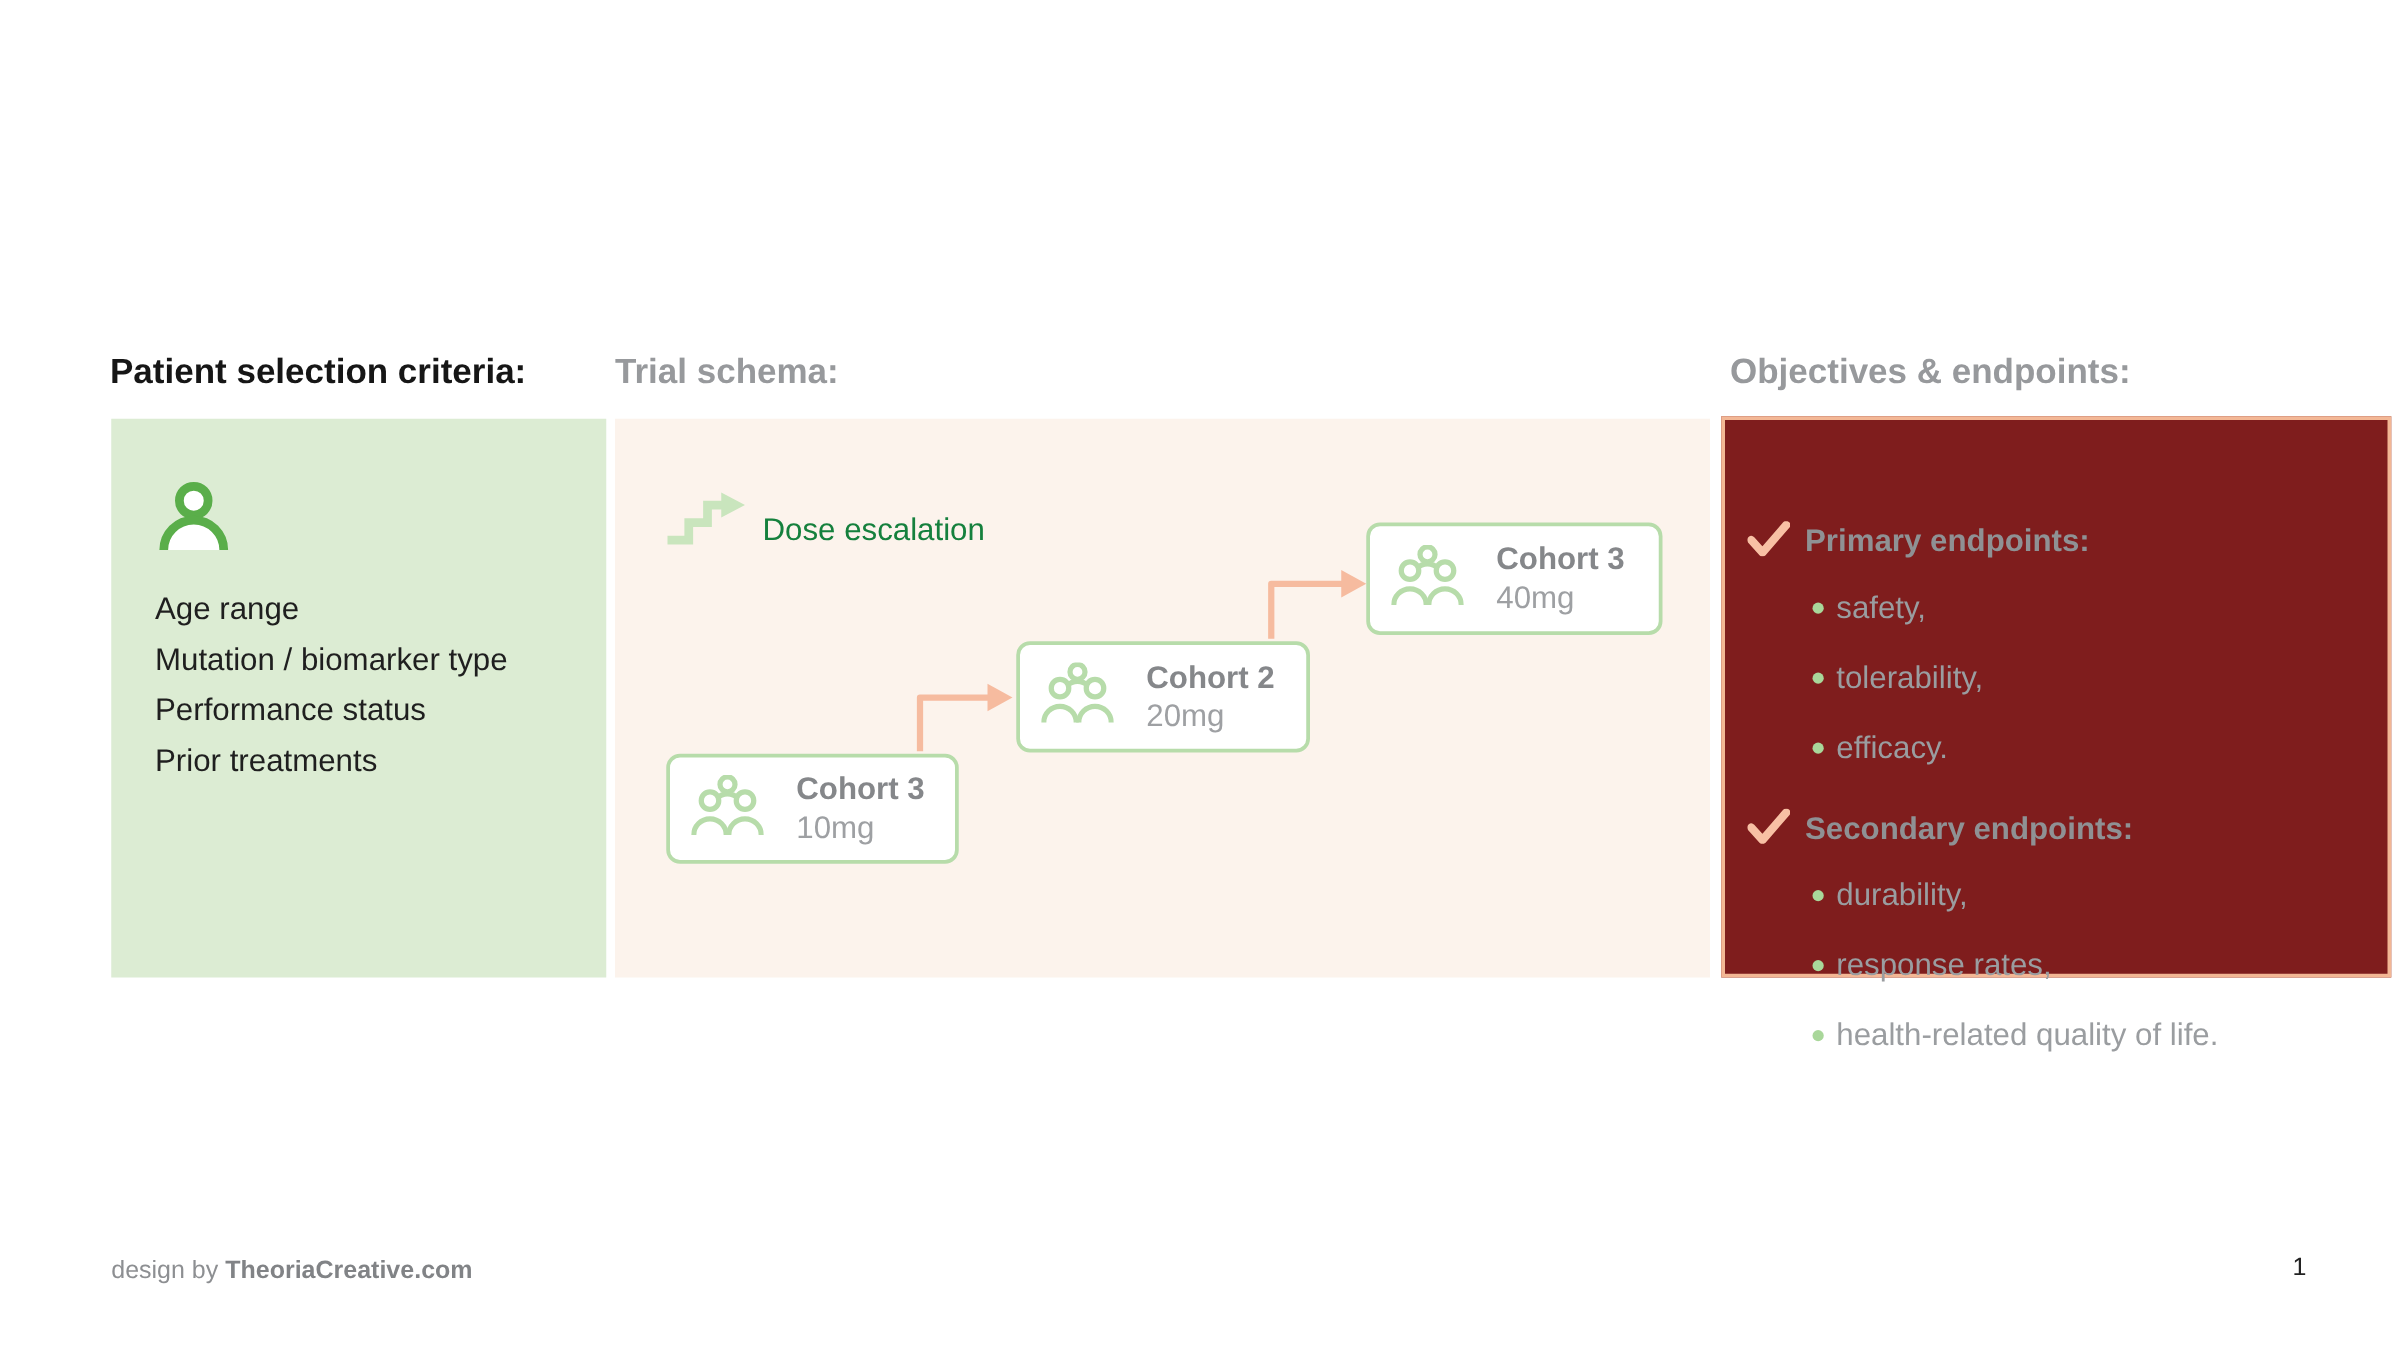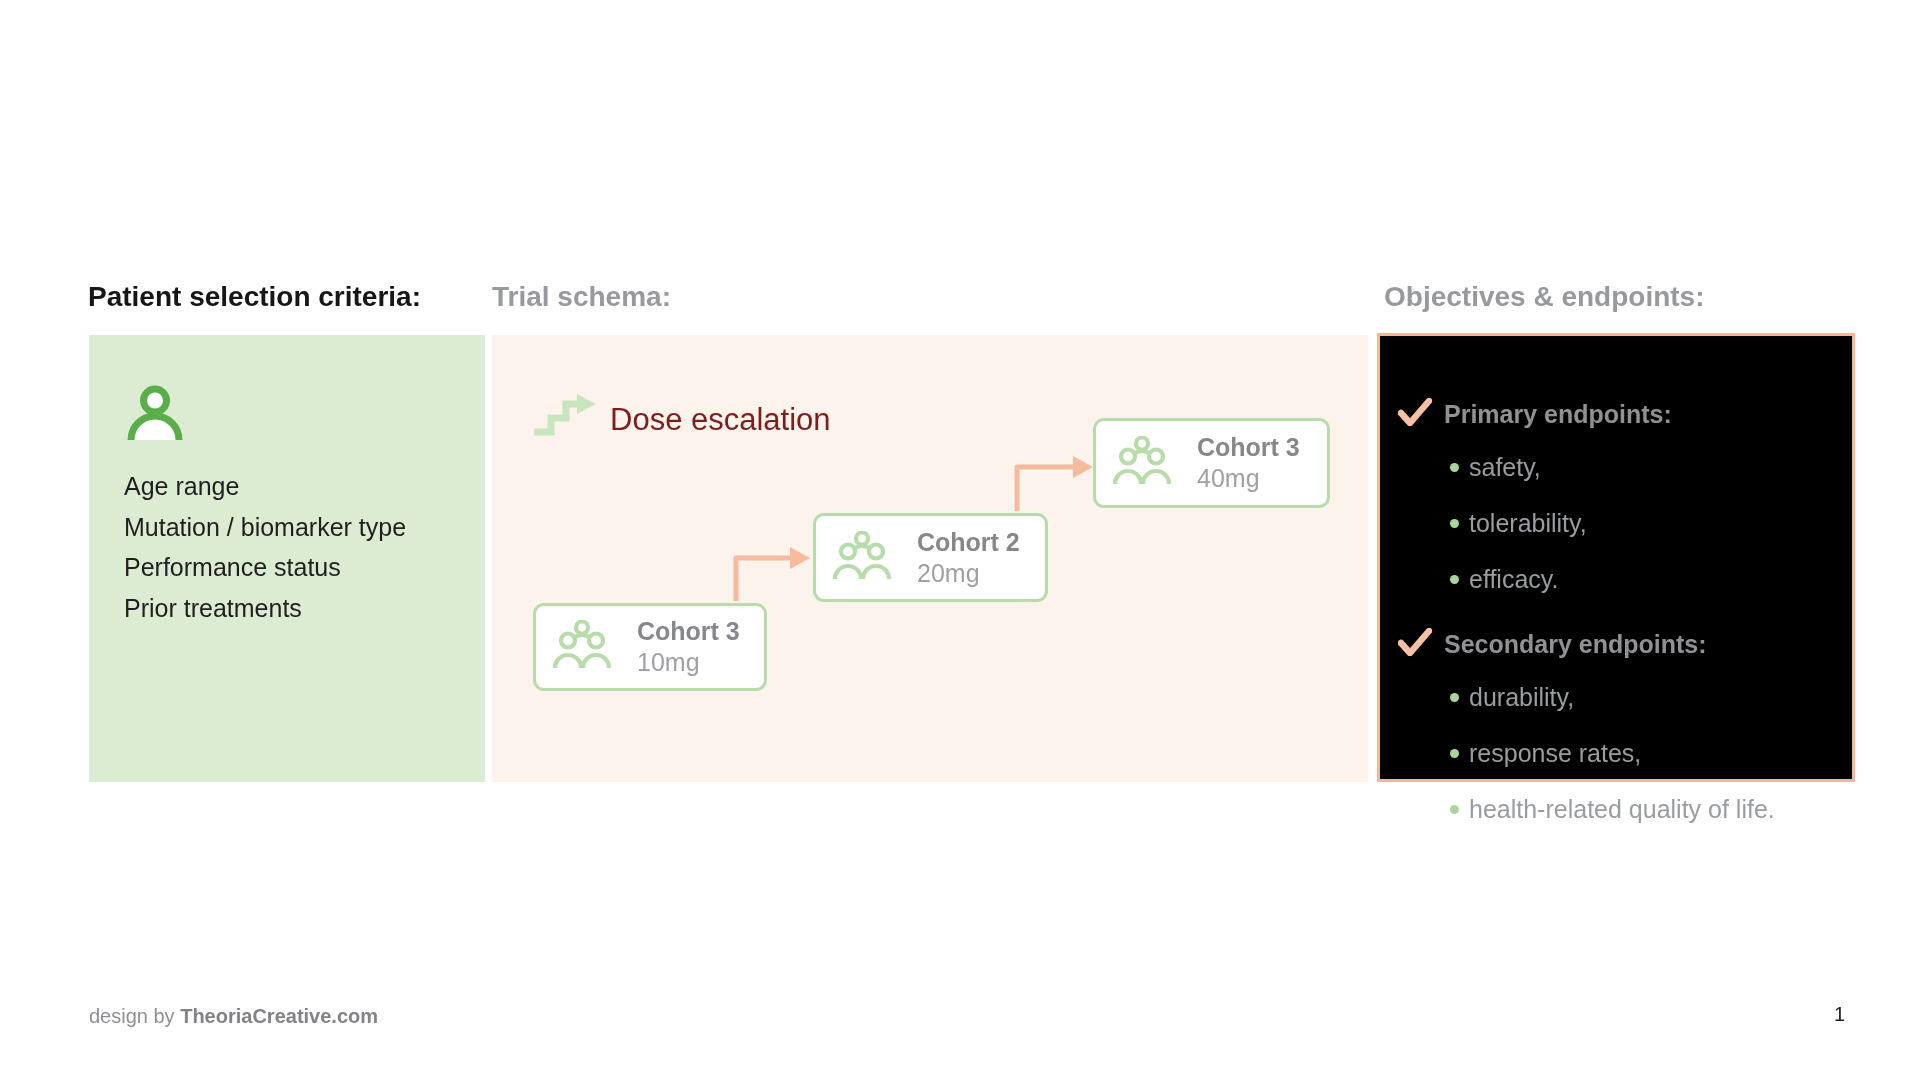--- a/index.html
+++ b/index.html
@@ -61,22 +61,22 @@
     background: #fcf3ec;
   }
   .dose-row {
     position: absolute;
     left: 38px; top: 51px;
     display: flex;
     align-items: flex-end;
     gap: 8px;
   }
   .dose-label {
-    font-size: 31px;
-    color: #7f1d1d;
+    font-size: 25px;
+    color: #15803d;
     padding-bottom: 2px;
   }
 
   .cohort-box {
     position: absolute;
     background: #ffffff;
     border: 3px solid #b7dcaa;
     border-radius: 11px;
     display: flex;
     align-items: center;
@@ -100,24 +100,24 @@
   .arrows-overlay {
     position: absolute;
     left: 0; top: 0;
     pointer-events: none;
   }
 
   
   .objectives-panel {
     position: absolute;
     left: 1377px; top: 333px;
-    width: 478px; height: 449px;
-    background: #000000;
+    width: 536px; height: 449px;
+    background: #7f1d1d;
     border: 3px solid #f3b795;
-    padding: 61px 24px 0 18px;
+    padding: 80px 24px 0 18px;
   }
   .endpoint-header {
     display: flex;
     align-items: center;
     gap: 12px;
     height: 34px;
   }
   .endpoint-title {
     font-size: 25px;
     font-weight: 700;

